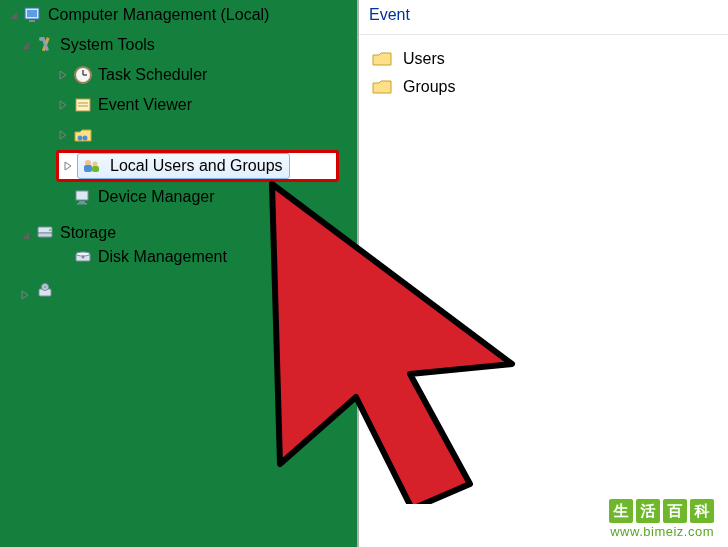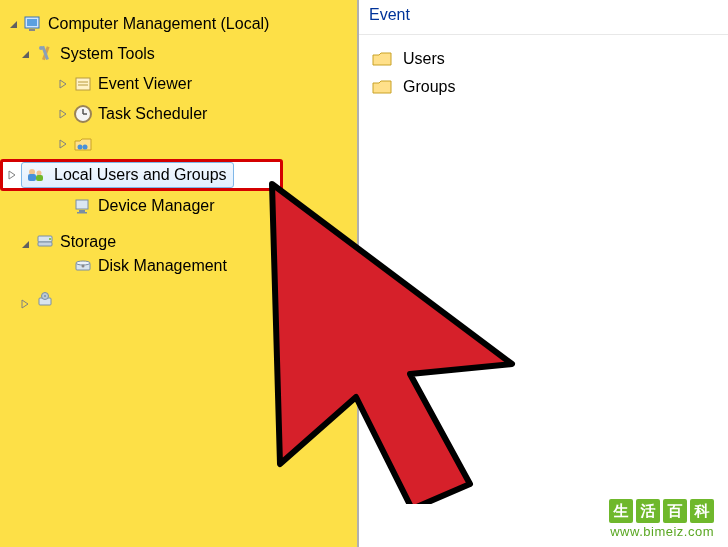--- a/index.html
+++ b/index.html
@@ -17,22 +17,22 @@
     display: flex;
     width: 100%;
     height: 100%;
     position: relative;
   }
   .tree-pane {
     width: 359px;
     height: 100%;
     border-right: 2px solid #b0b0b0;
     box-sizing: border-box;
-    padding-top: 9px;
-    background: #fde047;
+    padding-top: 0;
+    background: #15803d;
   }
   .list-pane {
     flex: 1;
     height: 100%;
     background: #fff;
   }
   .list-header {
     font-size: 16px;
     padding: 6px 10px 10px 10px;
     border-bottom: 1px solid #e8e8e8;
@@ -70,20 +70,21 @@
     justify-content: center;
     margin-right: 4px;
   }
   .indent-0 { padding-left: 6px; }
   .indent-1 { padding-left: 18px; }
   .indent-2 { padding-left: 56px; }
   .indent-1b { padding-left: 18px; align-items: flex-end; }
 
   .selected-wrap {
     position: relative;
+    margin-left: 56px;
     border: 3px solid #d40000;
     border-radius: 3px;
     height: 32px;
     display: flex;
     align-items: center;
     width: 283px;
     box-sizing: border-box;
     background: #fff;
   }
   .selected-inner {
@@ -189,42 +190,42 @@
     </div>
 
     <div class="tree-row indent-2">
       <span class="expander">
         <svg width="10" height="10">
             <polygon points="2,1 8,5 2,9" fill="none" stroke="#808080"></polygon>
           </svg>
       </span>
       <span class="icon">
         <svg width="20" height="20">
+          <circle cx="10" cy="10" r="8" fill="#f5f5f5" stroke="#9a8356" stroke-width="2"></circle>
+          <line x1="10" y1="10" x2="10" y2="5" stroke="#555" stroke-width="1.5"></line>
+          <line x1="10" y1="10" x2="14" y2="10" stroke="#555" stroke-width="1.5"></line>
+        </svg>
+      </span>
+      <span class="label">Task Scheduler</span>
+    </div>
+
+    <div class="tree-row indent-2">
+      <span class="expander">
+        <svg width="10" height="10">
+            <polygon points="2,1 8,5 2,9" fill="none" stroke="#808080"></polygon>
+          </svg>
+      </span>
+      <span class="icon">
+        <svg width="20" height="20">
           <rect x="3" y="4" width="14" height="12" fill="#fff2c8" stroke="#b89a3e"></rect>
           <line x1="5" y1="8" x2="15" y2="8" stroke="#b89a3e"></line>
           <line x1="5" y1="11" x2="15" y2="11" stroke="#b89a3e"></line>
         </svg>
       </span>
       <span class="label">Event Viewer</span>
-    </div>
-
-    <div class="tree-row indent-2">
-      <span class="expander">
-        <svg width="10" height="10">
-            <polygon points="2,1 8,5 2,9" fill="none" stroke="#808080"></polygon>
-          </svg>
-      </span>
-      <span class="icon">
-        <svg width="20" height="20">
-          <circle cx="10" cy="10" r="8" fill="#f5f5f5" stroke="#9a8356" stroke-width="2"></circle>
-          <line x1="10" y1="10" x2="10" y2="5" stroke="#555" stroke-width="1.5"></line>
-          <line x1="10" y1="10" x2="14" y2="10" stroke="#555" stroke-width="1.5"></line>
-        </svg>
-      </span>
-      <span class="label">Task Scheduler</span>
     </div>
 
     <div class="tree-row indent-2">
       <span class="expander">
         <svg width="10" height="10">
             <polygon points="2,1 8,5 2,9" fill="none" stroke="#808080"></polygon>
           </svg>
       </span>
       <span class="icon">
         <svg width="20" height="20">

